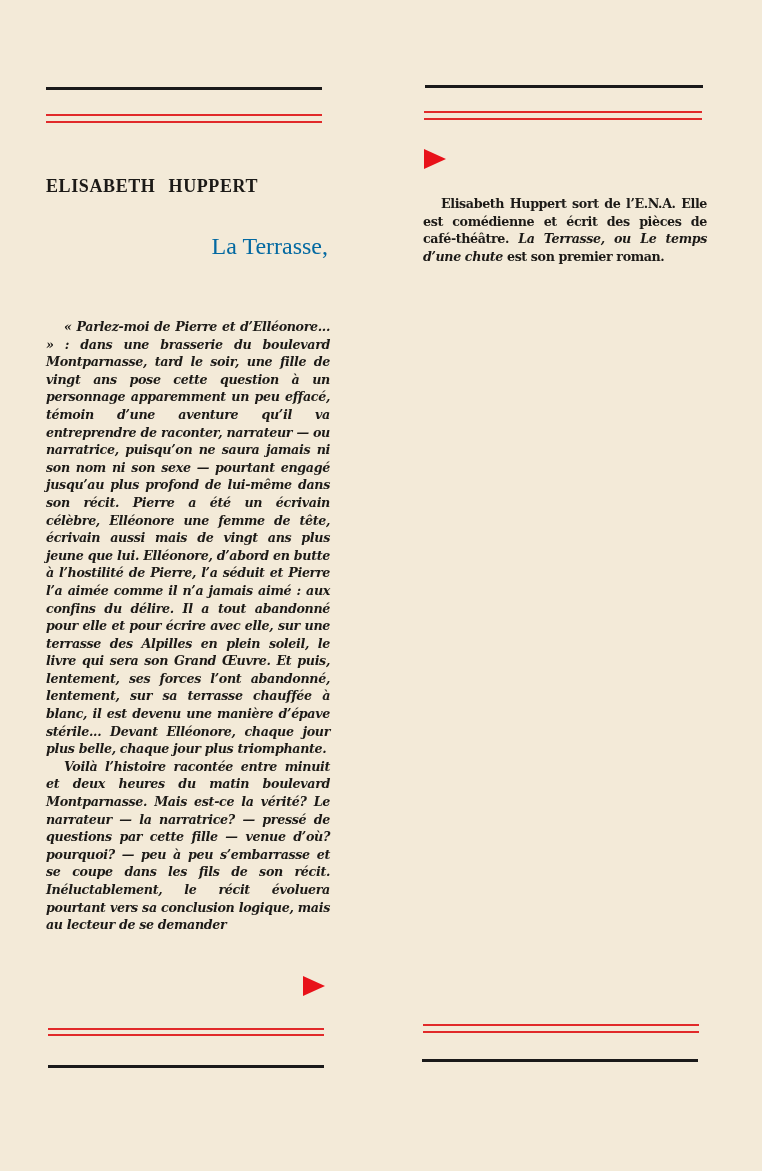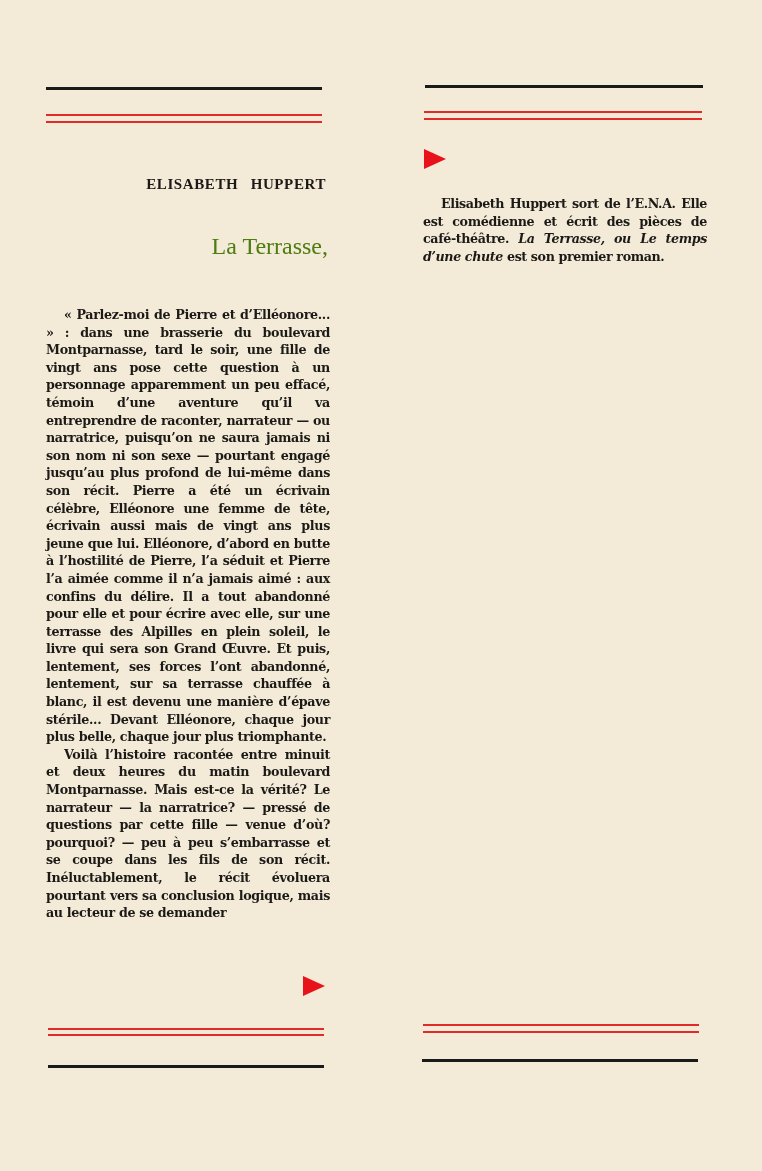--- a/index.html
+++ b/index.html
@@ -14,37 +14,37 @@
     .rule-black { position: absolute; height: 3px; background: #1a1a1a; }
     .rule-red { position: absolute; height: 2px; background: #e12a2a; }
     .arrow {
       position: absolute; width: 0; height: 0;
       border-top: 10px solid transparent;
       border-bottom: 10px solid transparent;
       border-left: 22px solid #e8121a;
     }
     .author {
       position: absolute; left: 46px; width: 280px; top: 176px;
-      text-align: right; font-family: "Liberation Serif", serif;
-      font-weight: bold; font-size: 15px; letter-spacing: 0.6px;
+      text-align: left; font-family: "Liberation Serif", serif;
+      font-weight: bold; font-size: 18px; letter-spacing: 0.6px;
       word-spacing: 8px;
     }
     .title {
       position: absolute; left: 42px; width: 286px; top: 230px;
-      text-align: right; color: #4d7c0f;
+      text-align: right; color: #0369a1;
       font-family: "Liberation Serif", serif; font-size: 24px; line-height: 32px;
     }
     .col {
       position: absolute; font-size: 12.7px; line-height: 17.6px;
       text-align: justify; font-weight: bold;
       font-family: "DejaVu Serif", serif;
     }
     .col p { margin: 0; text-indent: 18px; }
     .col p.noindent { text-indent: 0; }
-    .col-left { left: 46px; width: 284px; top: 306px; letter-spacing: -0.35px; }
+    .col-left { left: 46px; width: 284px; top: 318px; letter-spacing: -0.35px; font-style: italic; }
     .col-right { left: 423px; width: 284px; top: 195px; letter-spacing: -0.4px; }
     .col-right p + p { margin-top: 16px; }
     em { font-style: italic; }
   </style>
 </head>
 <body>
 
 <div class="rule-black" style="left:46px; top:87px; width:276px;"></div>
 <div class="rule-red" style="left:46px; top:114px; width:276px;"></div>
 <div class="rule-red" style="left:46px; top:121px; width:276px;"></div>

